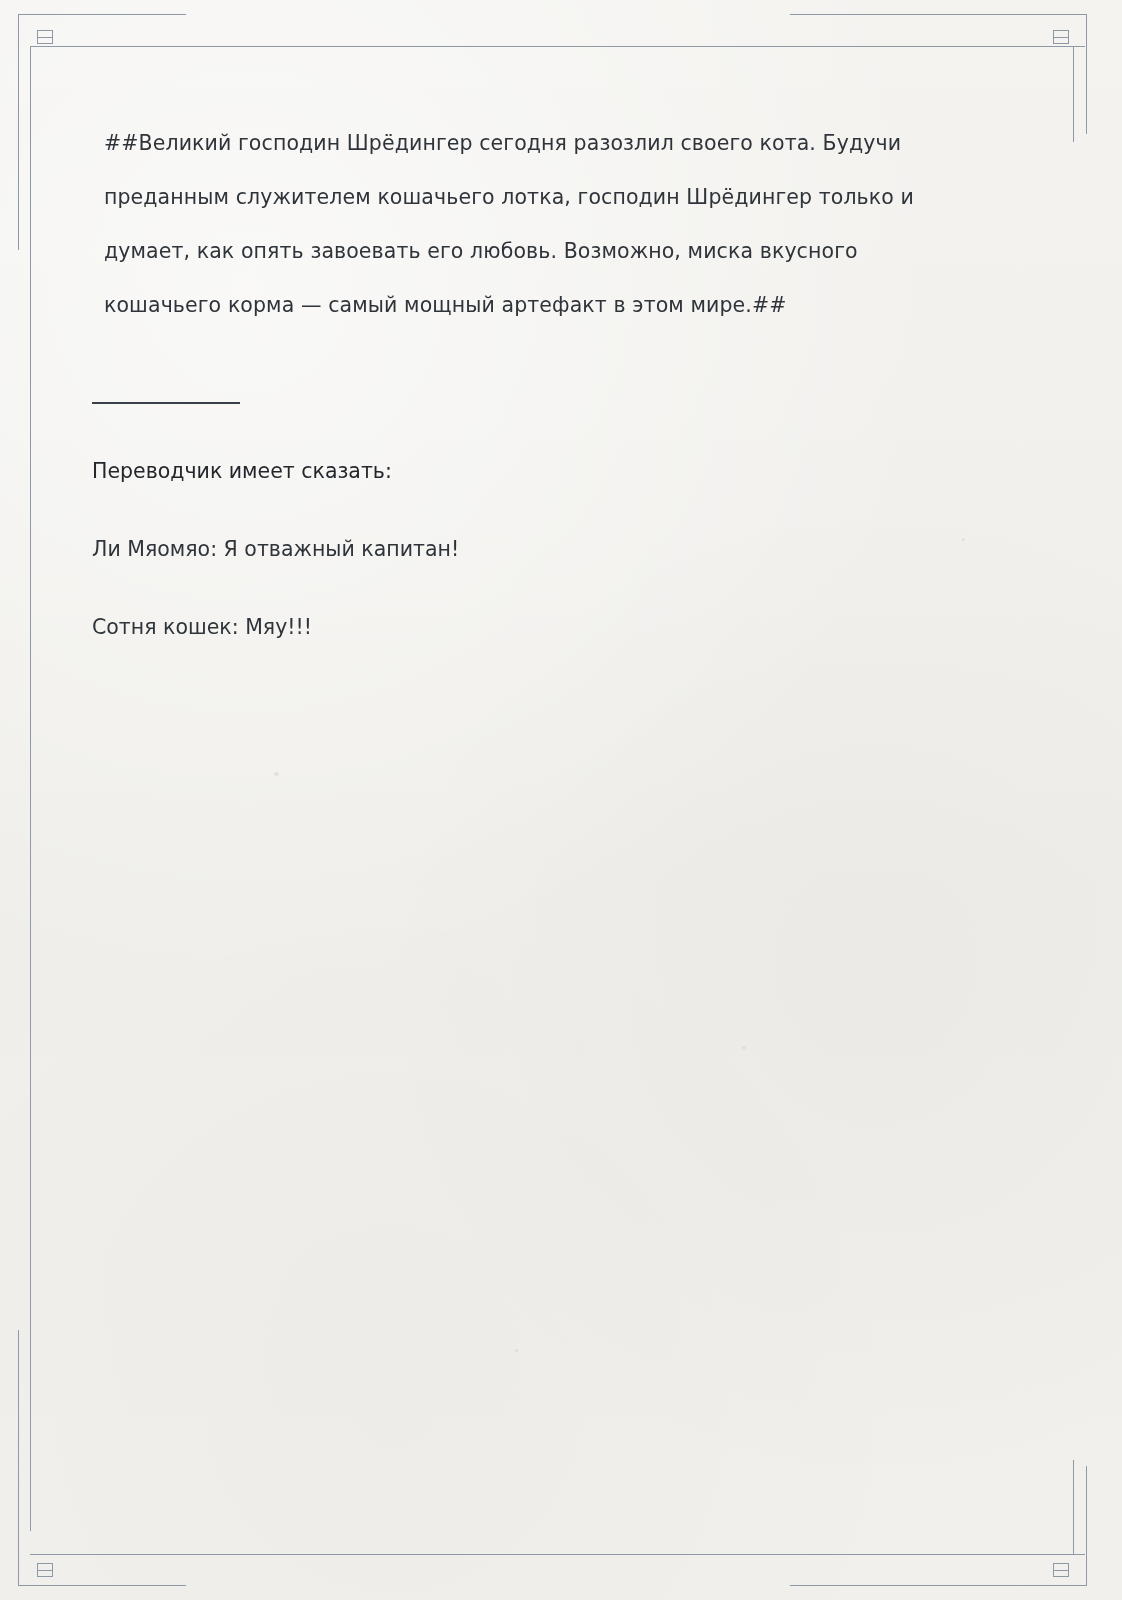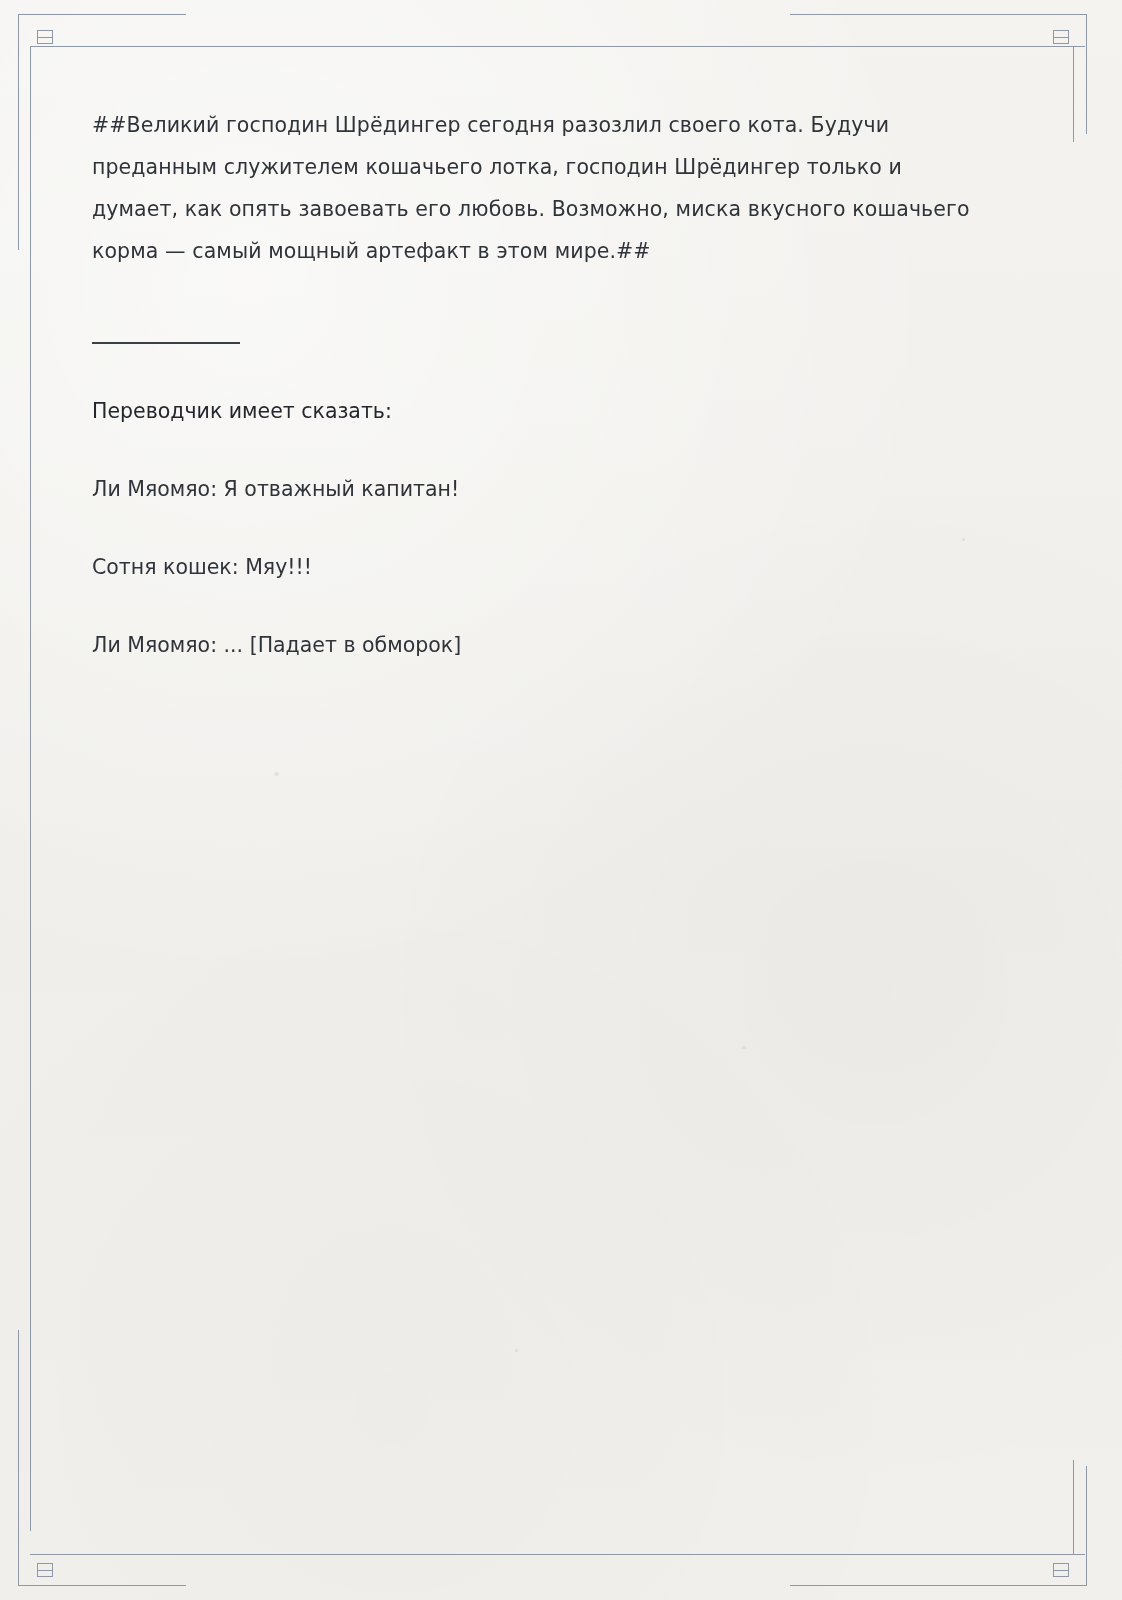--- a/index.html
+++ b/index.html
@@ -59,24 +59,24 @@
 
   
   .content {
     position: absolute;
     left: 92px;
     top: 104px;
     width: 900px;
   }
   .para {
     font-size: 20.5px;
-    line-height: 42px;
+    line-height: 54px;
     letter-spacing: 0.1px;
     color: #2f343a;
-    margin: 0;
+    margin: 12px;
     max-width: 890px;
   }
   .divider {
     width: 148px;
     height: 2px;
     background: #3a4047;
     margin: 70px 0 52px 0;
   }
   .heading {
     font-size: 20.5px;
@@ -129,15 +129,14 @@
   <p class="para">##Великий господин Шрёдингер сегодня разозлил своего кота. Будучи преданным служителем кошачьего лотка, господин Шрёдингер только и думает, как опять завоевать его любовь. Возможно, миска вкусного кошачьего корма — самый мощный артефакт в этом мире.##</p>
 
   <div class="divider"></div>
 
   <p class="heading">Переводчик имеет сказать:</p>
 
   <p class="line">Ли Мяомяо: Я отважный капитан!</p>
 
   <p class="line">Сотня кошек: Мяу!!!</p>
 
-  <p class="line">Ли Мяомяо: ... [Падает в обморок]</p>
 
 </div>
 
 </body></html>

